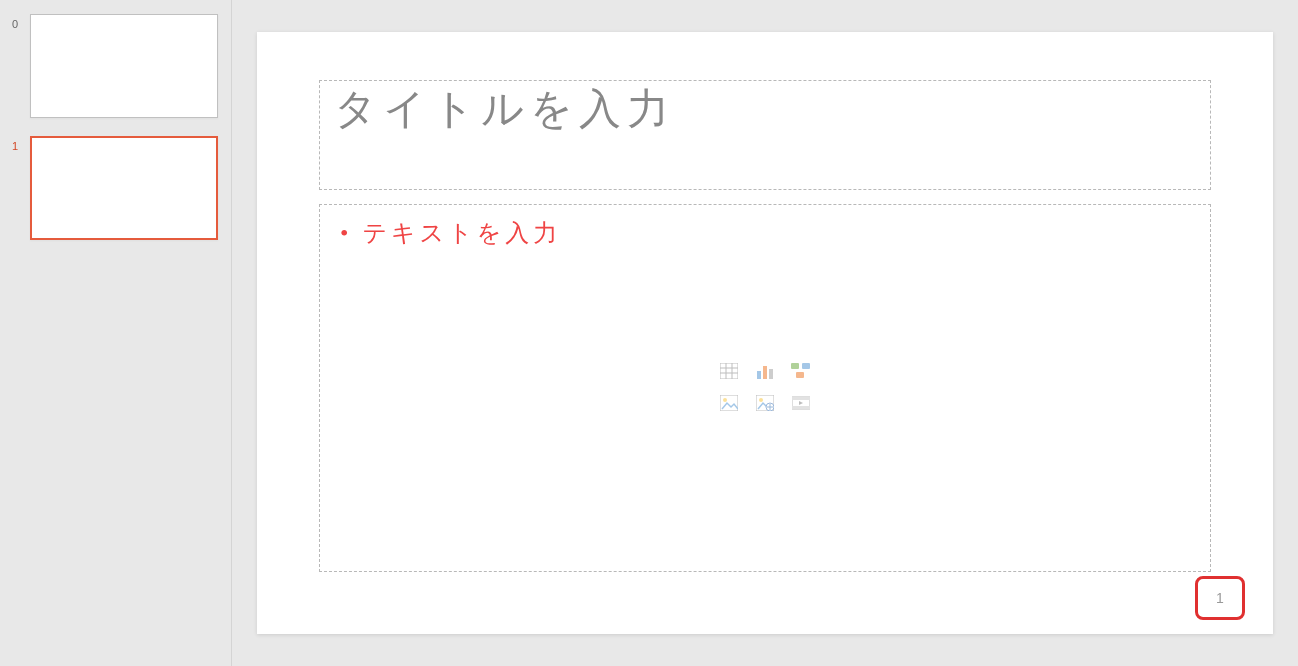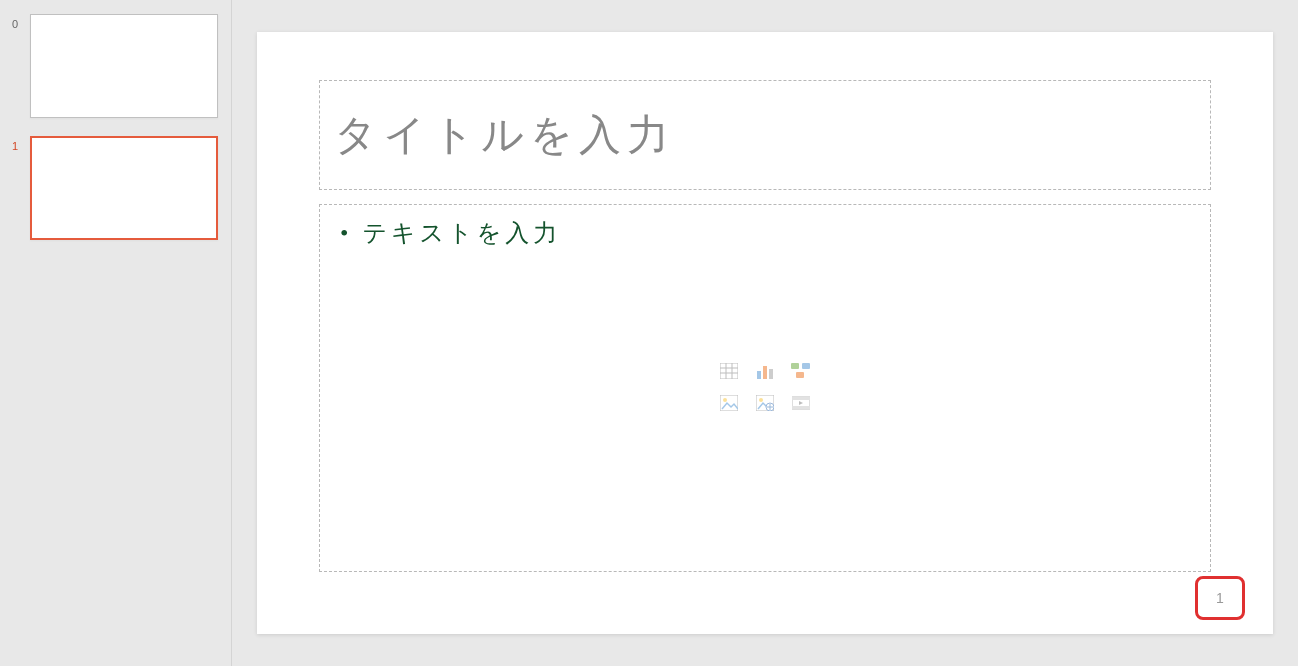--- a/index.html
+++ b/index.html
@@ -67,21 +67,20 @@
       position: relative;
     }
     .title-placeholder {
       position: absolute;
       top: 48px;
       left: 62px;
       right: 62px;
       height: 110px;
       border: 1px dashed #b8b8b8;
       display: flex;
-      align-items: center;
       padding-left: 14px;
       cursor: text;
     }
     .title-text {
       font-size: 42px;
       font-weight: 300;
       color: #888888;
       letter-spacing: 6px;
       font-family: "Yu Mincho", "MS Mincho", serif;
     }
@@ -91,21 +90,21 @@
       left: 62px;
       right: 62px;
       bottom: 62px;
       border: 1px dashed #b8b8b8;
       padding: 12px 20px 16px 20px;
       cursor: text;
     }
     .bullet-text {
       font-size: 24px;
       font-weight: 300;
-      color: #14532d;
+      color: #ef4444;
       letter-spacing: 4px;
       font-family: "Yu Mincho", "MS Mincho", serif;
     }
     .insert-icons {
       position: absolute;
       top: 50%;
       left: 50%;
       transform: translate(-50%, -50%);
       display: grid;
       grid-template-columns: repeat(3, 26px);

